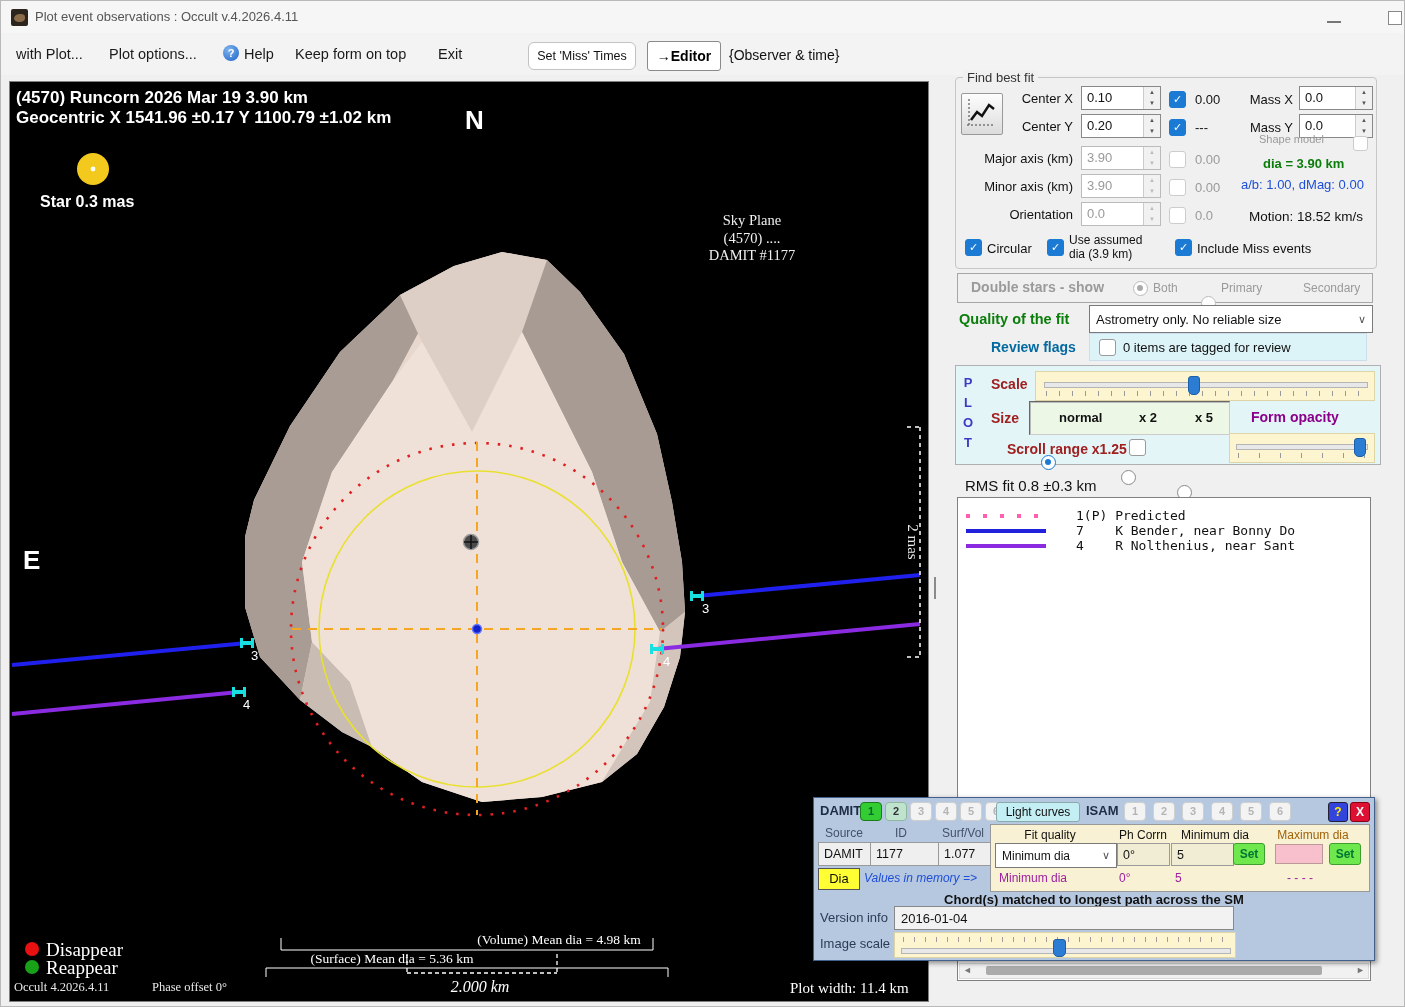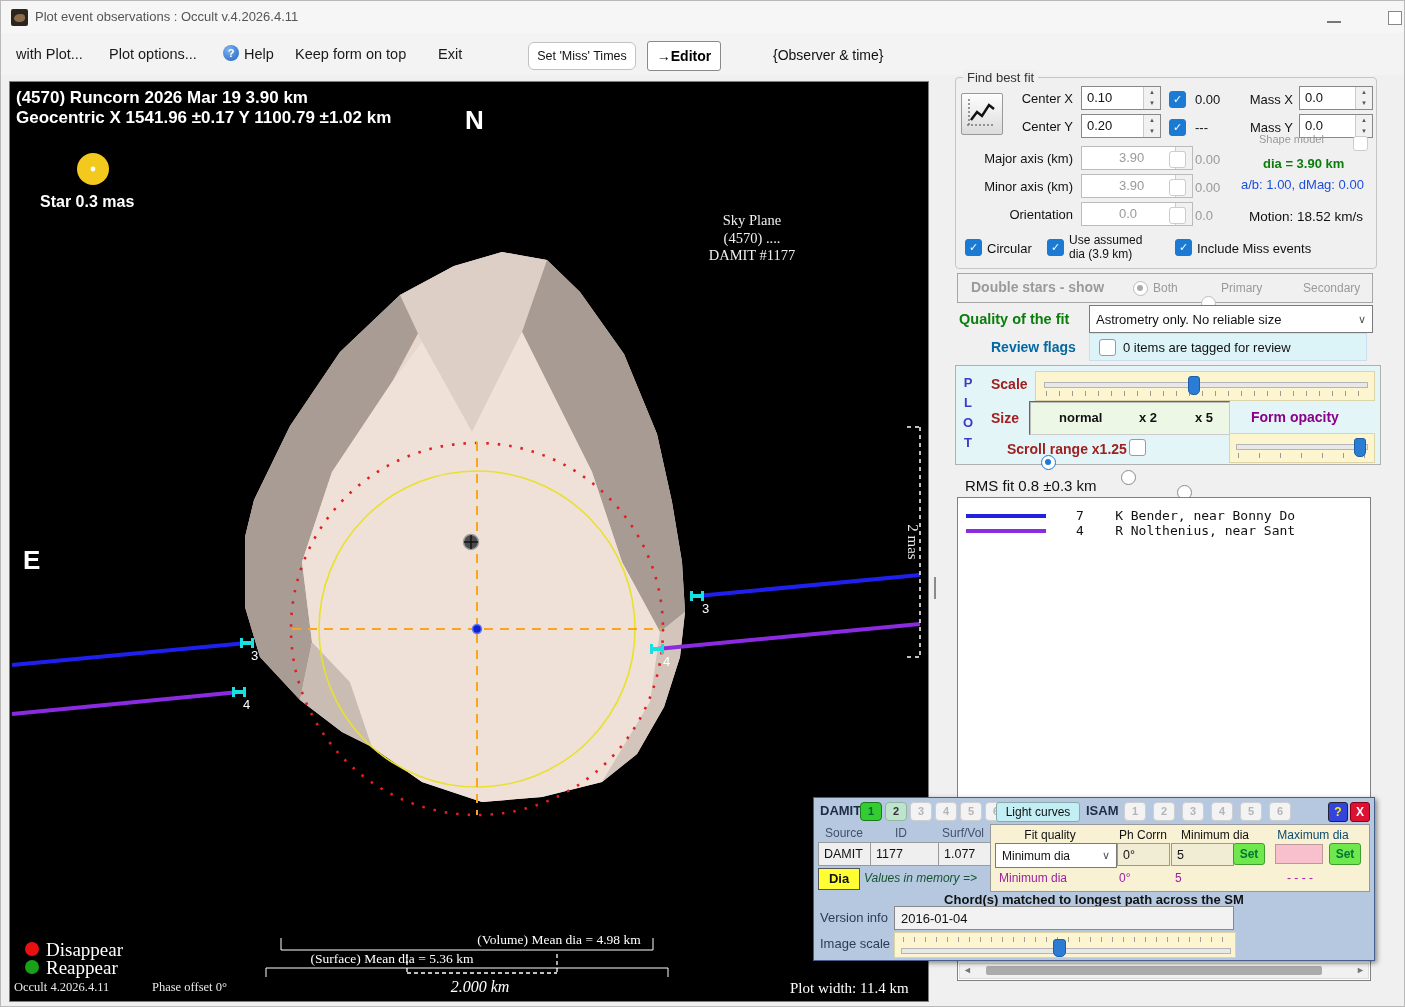--- a/index.html
+++ b/index.html
@@ -17,33 +17,33 @@
   .win-max{left:1387px;top:10px;width:12px;height:12px;border:1.5px solid #888;background:#fff;}
   .menubar{left:0;top:32px;width:1405px;height:42px;background:#f3f3f3;}
   .mitem{top:45px;font-size:14.5px;color:#1a1a1a;cursor:default;}
   .helpicon{left:222px;top:44px;width:16px;height:16px;border-radius:50%;
             background:radial-gradient(circle at 35% 30%,#7db4ee,#1d62c6);color:#fff;
             font-size:11px;font-weight:bold;text-align:center;line-height:16px;}
   .btn-miss{left:527px;top:41px;width:106px;height:26px;background:#fff;border:1px solid #c2c2c2;
             border-radius:6px;font-size:12.5px;text-align:center;line-height:26px;color:#111;}
   .btn-editor{left:646px;top:40px;width:72px;height:28px;background:#fff;border:1px solid #8a8a8a;
             border-radius:3px;font-size:14px;font-weight:bold;text-align:center;line-height:28px;}
-  .obstime{left:772px;top:46px;font-size:14px;color:#111;}
+  .obstime{left:728px;top:46px;font-size:14px;color:#111;}
   
   #plot{left:8px;top:80px;width:918px;height:919px;background:#000;border:1px solid #7f7f7f;}
   .splitter{left:933px;top:576px;width:2px;height:22px;background:#8a8a8a;}
   
   .grp{border:1px solid #c6c6c6;border-radius:4px;}
   .lbl{font-size:13px;color:#111;white-space:nowrap;}
   .rlab{text-align:right;}
   .graylab{color:#9a9a9a;}
   .spin{height:22px;background:#fff;border:1px solid #888;display:flex;}
   .spin .num{flex:1;font-size:13px;padding:3px 0 0 5px;color:#111;}
   .spin.dis .num{color:#999;}
-  .spin.dis{border-color:#bbb;padding-left:32px;}
+  .spin.dis{border-color:#bbb;}
   .updown{width:16px;border-left:1px solid #ccc;display:flex;flex-direction:column;}
   .updown span{flex:1;font-size:6px;color:#555;text-align:center;line-height:10px;background:#f1f1f1;}
   .spin.dis .updown span{color:#bbb;}
   .cb{width:15px;height:15px;border:1px solid #9a9a9a;border-radius:3px;background:#fff;
       font-size:11px;line-height:14px;text-align:center;color:#fff;}
   .cb.on{background:#1a7ad4;border-color:#1a7ad4;}
   .cb.dis{border-color:#ccc;}
   .radio{width:13px;height:13px;border:1px solid #8a8a8a;border-radius:50%;background:#fff;position:relative;}
   .radio.sel::after{content:"";position:absolute;left:2.5px;top:2.5px;width:6px;height:6px;border-radius:50%;background:#1a7ad4;}
   .radio.sel{border-color:#1a7ad4;}
@@ -361,20 +361,24 @@
   <div class="slider" style="left:1228px;top:432px;width:144px;height:28px;">
     <div class="groove" style="left:6px;top:10px;width:130px;"></div>
     <div class="ticks" style="left:8px;top:19px;width:128px;background:repeating-linear-gradient(90deg,#999 0 1px,transparent 1px 21px);"></div>
     <div class="thumb" style="left:124px;top:4px;"></div>
   </div>
 
   <div class="abs lbl" style="left:964px;top:476px;font-size:15px;">RMS fit 0.8 ±0.3 km</div>
   <div class="abs" style="left:956px;top:496px;width:412px;height:482px;background:#fff;border:1px solid #808080;overflow:hidden;">
     <div id="legend-rows" style="position:absolute;left:8px;top:10px;width:400px;">
         <div class="legendrow">
+          <span class="sw" style="height: 4px; background: repeating-linear-gradient(90deg, rgb(255, 95, 174) 0px, rgb(255, 95, 174) 4px, transparent 4px, transparent 17px);"></span>
+          <span class="tx">1(P) Predicted</span>
+        </div>
+        <div class="legendrow">
           <span class="sw" style="height: 4px; background: rgb(34, 34, 221);"></span>
           <span class="tx">7    K Bender, near Bonny Do</span>
         </div>
         <div class="legendrow">
           <span class="sw" style="height: 4px; background: rgb(138, 43, 226);"></span>
           <span class="tx">4    R Nolthenius, near Sant</span>
         </div>
       </div>
   </div>
   <div class="abs scrollbar" style="left:958px;top:962px;width:408px;height:14px;">
@@ -405,28 +409,28 @@
       </div>
     <div style="position:absolute;left:514px;top:4px;width:18px;height:18px;background:#3344dd;color:#ffee00;border:1px solid #223;border-radius:3px;font-size:12px;font-weight:bold;text-align:center;line-height:18px;">?</div>
     <div style="position:absolute;left:536px;top:4px;width:18px;height:18px;background:#dd1133;color:#fff;border:1px solid #801;border-radius:3px;font-size:12px;font-weight:bold;text-align:center;line-height:18px;">X</div>
 
     <div class="hdr" style="position:absolute;left:6px;top:28px;width:48px;">Source</div>
     <div class="hdr" style="position:absolute;left:56px;top:28px;width:62px;">ID</div>
     <div class="hdr" style="position:absolute;left:124px;top:28px;width:50px;">Surf/Vol</div>
     <div class="fieldbox" style="position:absolute;left:4px;top:44px;width:48px;height:22px;">DAMIT</div>
     <div class="fieldbox" style="position:absolute;left:56px;top:44px;width:62px;height:22px;">1177</div>
     <div class="fieldbox" style="position:absolute;left:124px;top:44px;width:50px;height:22px;">1.077</div>
-    <div style="position:absolute;left:4px;top:70px;width:40px;height:20px;background:#ffff33;border:1.5px solid #555;font-size:13px;font-weight:bold;text-align:center;line-height:20px;color:#111;">Dia</div>
-    <div style="position:absolute;left:50px;top:73px;font-size:12px;font-style:italic;color:#14532d;">Values in memory =&gt;</div>
+    <div style="position:absolute;left:4px;top:70px;width:40px;height:20px;background:#ffff33;border:1.5px solid #555;font-size:13px;font-weight:normal;text-align:center;line-height:20px;color:#111;">Dia</div>
+    <div style="position:absolute;left:50px;top:73px;font-size:12px;font-style:italic;color:#1d4ed8;">Values in memory =&gt;</div>
 
     <div style="position:absolute;left:176px;top:26px;width:378px;height:66px;background:#f8f1d4;border:1px solid #999;">
       <div class="hdr" style="position:absolute;left:16px;top:3px;width:86px;color:#111;">Fit quality</div>
       <div class="hdr" style="position:absolute;left:126px;top:3px;width:52px;color:#111;">Ph Corrn</div>
       <div class="hdr" style="position:absolute;left:186px;top:3px;width:76px;color:#111;">Minimum dia</div>
-      <div class="hdr" style="position:absolute;left:284px;top:3px;width:76px;color:#0c4a6e;">Maximum dia</div>
+      <div class="hdr" style="position:absolute;left:284px;top:3px;width:76px;color:#a16207;">Maximum dia</div>
       <div class="combo" style="position:absolute;left:4px;top:18px;width:114px;height:23px;font-size:12px;">
           <span>Minimum dia</span>
           <span class="chev">∨</span>
         </div>
       <div class="fieldbox" style="position:absolute;left:126px;top:18px;width:46px;height:21px;background:#f1ecd4;">0°</div>
       <div class="fieldbox" style="position:absolute;left:180px;top:18px;width:56px;height:21px;background:#f1ecd4;">5</div>
       <div class="greenbtn" style="position:absolute;left:242px;top:18px;width:30px;height:20px;line-height:20px;">Set</div>
       <div style="position:absolute;left:284px;top:19px;width:46px;height:18px;background:#f8c0cc;border:1px solid #b99;"></div>
       <div class="greenbtn" style="position:absolute;left:338px;top:18px;width:30px;height:20px;line-height:20px;">Set</div>
       <div style="position:absolute;left:8px;top:46px;font-size:12px;color:#a020a0;">Minimum dia</div>

